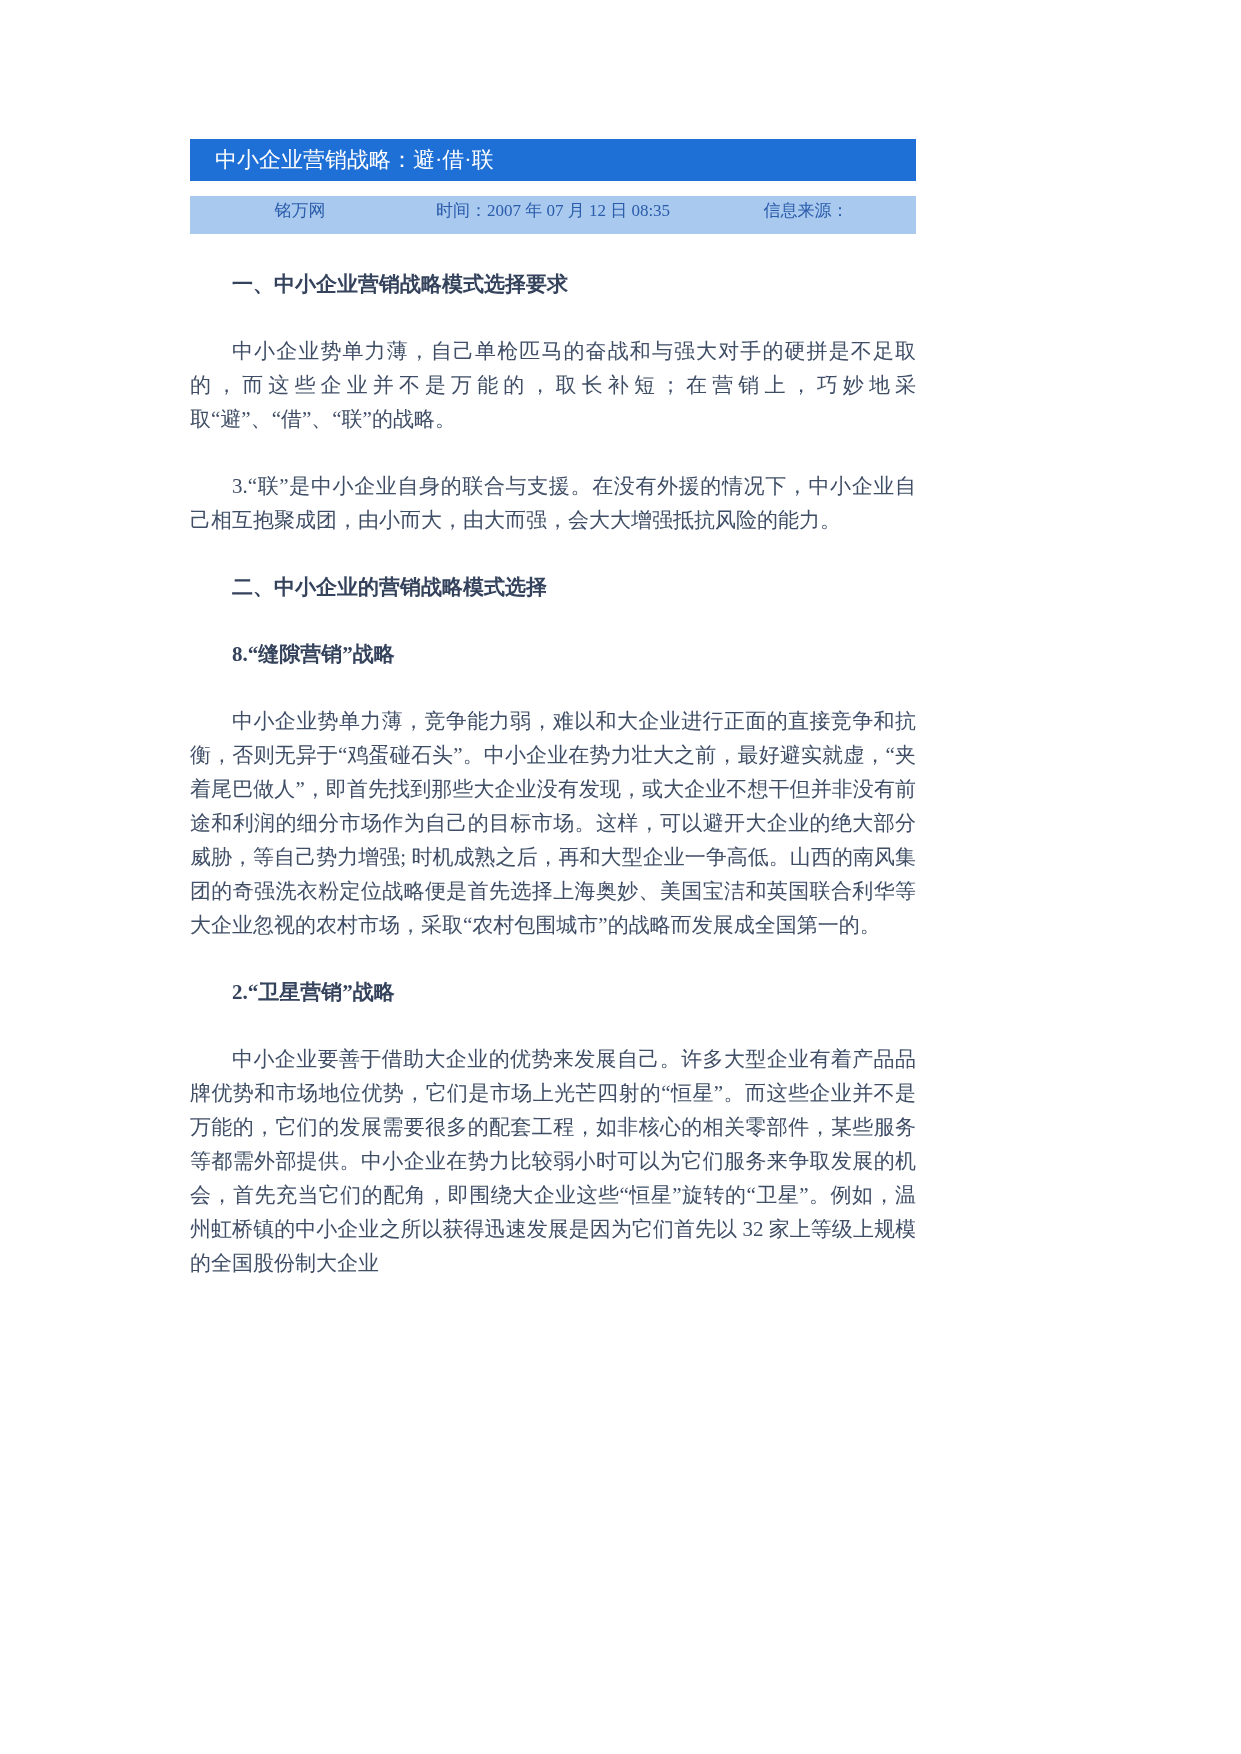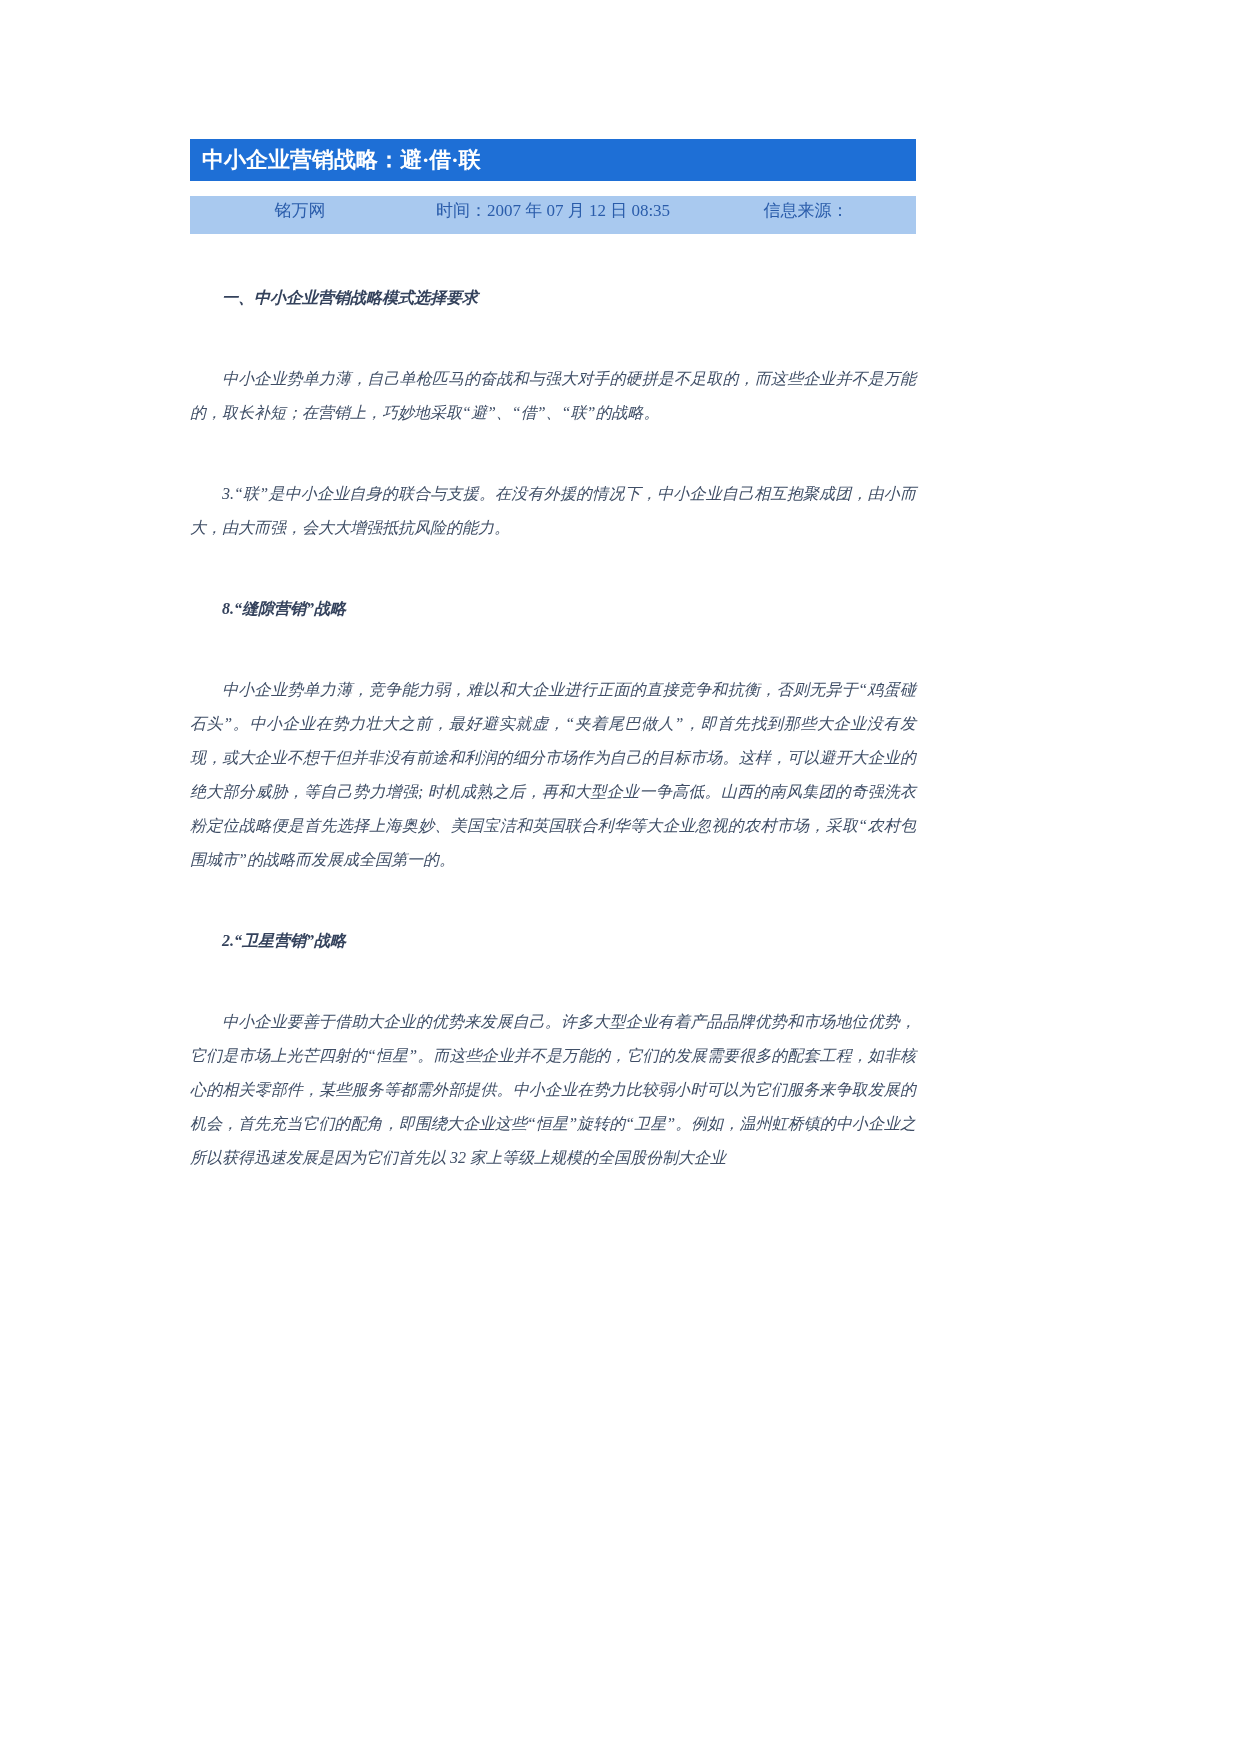--- a/index.html
+++ b/index.html
@@ -18,47 +18,46 @@
   .content {
     position: absolute;
     left: 190px;
     top: 139px;
     width: 726px;
   }
   .title-bar {
     background: var(--title-bar-bg, #1e6fd6);
     color: #ffffff;
     font-size: 22px;
-    font-weight: bold;
+    font-weight: normal;
     line-height: 26px;
-    padding: 8px 12px;
+    padding: 8px 25px;
     box-sizing: border-box;
   }
   .meta-bar {
     margin-top: 15px;
     background: var(--meta-bar-bg, #a9c9ef);
     color: var(--meta-text, #2a5caa);
     font-size: 17px;
     line-height: 29px;
     height: 38px;
     display: grid;
     grid-template-columns: 1fr 1.3fr 1fr;
     text-align: center;
   }
   .article {
     margin-top: 4px;
     color: var(--body-text, #3f4e66);
   }
   .block {
-    font-size: 16px;
+    font-size: 21px;
     line-height: 34px;
     text-align: justify;
     text-indent: 2em;
-    margin: 47px 0;
-    font-style: italic;
+    margin: 33px 0;
   }
   .heading {
     font-weight: bold;
     color: var(--heading-text, #34425c);
     text-align: left;
   }
 </style>
 </head>
 <body>
 
@@ -72,20 +71,21 @@
     <div class="meta-bar">
       <span>铭万网</span>
       <span>时间：2007 年 07 月 12 日 08:35</span>
       <span>信息来源：</span>
     </div>
 
     <div class="article">
       <div class="block heading">一、中小企业营销战略模式选择要求</div>
       <div class="block paragraph">中小企业势单力薄，自己单枪匹马的奋战和与强大对手的硬拼是不足取的，而这些企业并不是万能的，取长补短；在营销上，巧妙地采取“避”、“借”、“联”的战略。</div>
       <div class="block paragraph">3.“联”是中小企业自身的联合与支援。在没有外援的情况下，中小企业自己相互抱聚成团，由小而大，由大而强，会大大增强抵抗风险的能力。</div>
+      <div class="block heading">二、中小企业的营销战略模式选择</div>
       <div class="block heading">8.“缝隙营销”战略</div>
       <div class="block paragraph">中小企业势单力薄，竞争能力弱，难以和大企业进行正面的直接竞争和抗衡，否则无异于“鸡蛋碰石头”。中小企业在势力壮大之前，最好避实就虚，“夹着尾巴做人”，即首先找到那些大企业没有发现，或大企业不想干但并非没有前途和利润的细分市场作为自己的目标市场。这样，可以避开大企业的绝大部分威胁，等自己势力增强; 时机成熟之后，再和大型企业一争高低。山西的南风集团的奇强洗衣粉定位战略便是首先选择上海奥妙、美国宝洁和英国联合利华等大企业忽视的农村市场，采取“农村包围城市”的战略而发展成全国第一的。</div>
       <div class="block heading">2.“卫星营销”战略</div>
       <div class="block paragraph">中小企业要善于借助大企业的优势来发展自己。许多大型企业有着产品品牌优势和市场地位优势，它们是市场上光芒四射的“恒星”。而这些企业并不是万能的，它们的发展需要很多的配套工程，如非核心的相关零部件，某些服务等都需外部提供。中小企业在势力比较弱小时可以为它们服务来争取发展的机会，首先充当它们的配角，即围绕大企业这些“恒星”旋转的“卫星”。例如，温州虹桥镇的中小企业之所以获得迅速发展是因为它们首先以 32 家上等级上规模的全国股份制大企业</div>
     </div>
 
   </div>
 </div>
 
 </body></html>

